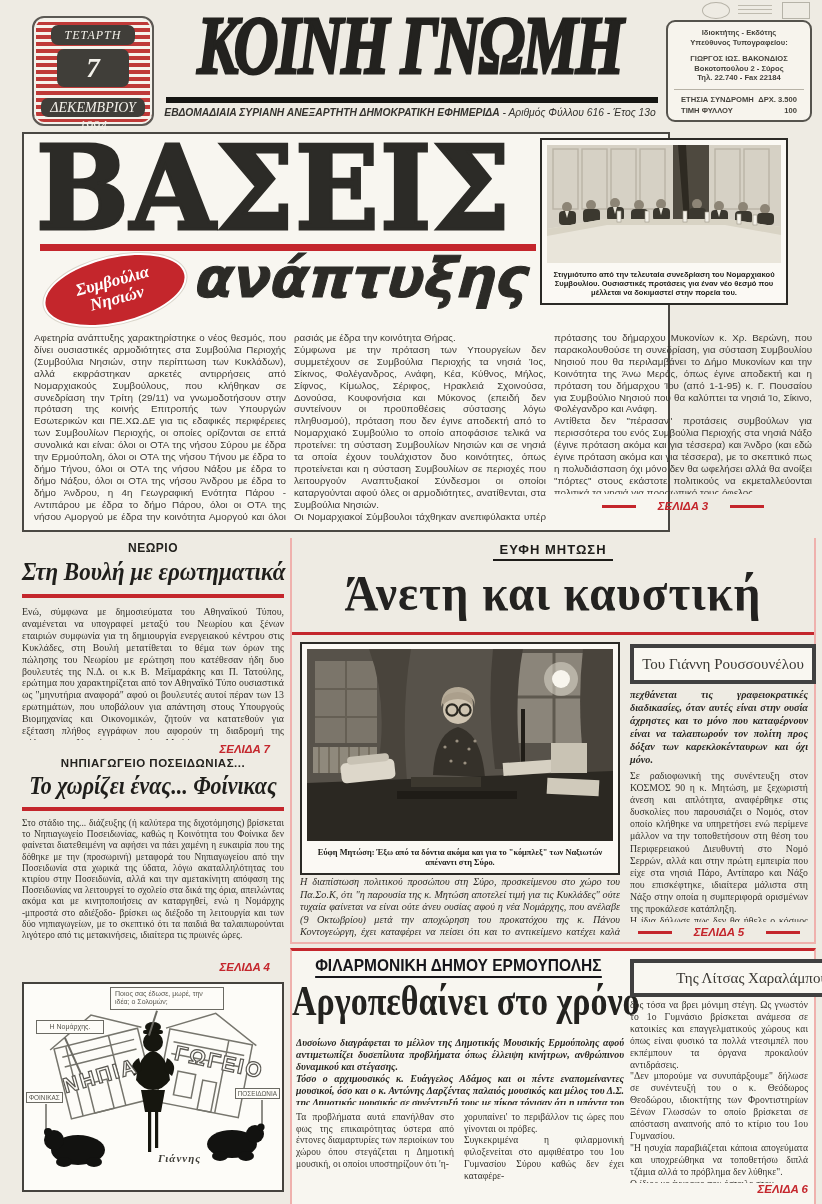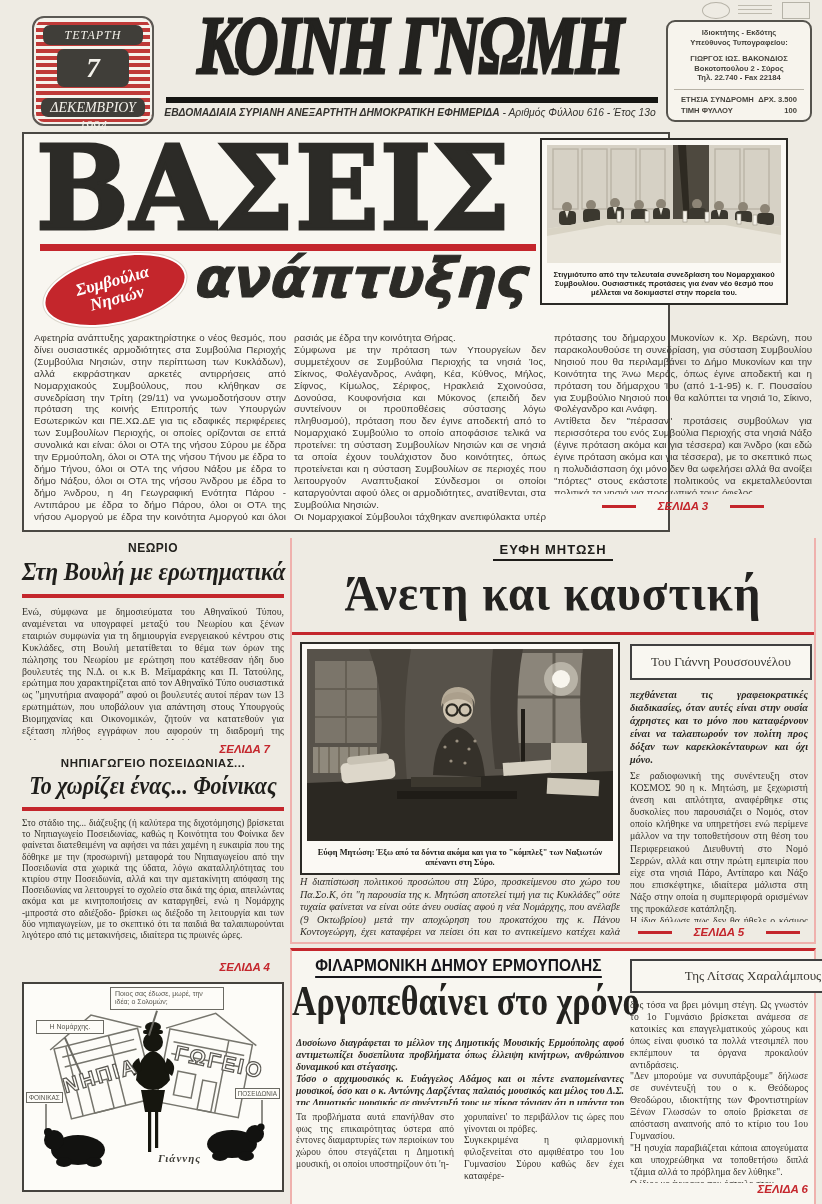--- a/index.html
+++ b/index.html
@@ -8,21 +8,21 @@
   
   .postal-marks{position:absolute;left:698px;top:2px;width:118px;height:18px;opacity:.55;}
   .postal-circle{position:absolute;left:4px;top:0;width:26px;height:15px;border:1px solid #8a8678;border-radius:50%;}
   .postal-waves{position:absolute;left:40px;top:3px;width:34px;height:10px;
     background:repeating-linear-gradient(180deg,#9a9486 0 1px,transparent 1px 4px);}
   .postal-box{position:absolute;left:84px;top:0;width:26px;height:15px;border:1px solid #8a8678;}
   .datebox{position:absolute;left:32px;top:16px;width:118px;height:106px;border:2px solid #5b5954;border-radius:12px;
     background:repeating-linear-gradient(180deg,#f6f3ec 0 3.5px,#bf3a38 3.5px 7px);box-shadow:0 0 0 2px #f3f1ea inset;}
   .datebox .plate{position:absolute;left:50%;transform:translateX(-50%);background:#403e39;color:#f3f1ea;
     border-radius:7px;text-align:center;font-family:"Liberation Serif",serif;font-style:italic;}
-  .plate-day{top:7px;width:100px;height:20px;font-size:12px;line-height:20px;letter-spacing:1px;}
+  .plate-day{top:7px;width:84px;height:20px;font-size:12px;line-height:20px;letter-spacing:1px;}
   .plate-num{top:31px;width:72px;height:38px;font-size:27px;line-height:38px;font-weight:bold;}
   .plate-month{bottom:7px;width:104px;height:19px;font-size:14px;line-height:19px;}
   .masthead{position:absolute;left:158px;top:6px;width:504px;text-align:center;}
   .masthead-title{display:inline-block;font-family:"Liberation Serif",serif;font-weight:bold;font-style:italic;
     font-size:63px;line-height:66px;color:#23221f;letter-spacing:-2px;-webkit-text-stroke:2.2px #23221f;
     transform:scale(.98,1.32);transform-origin:50% 18%;white-space:nowrap;}
   .masthead-rule{position:absolute;left:166px;top:97px;width:492px;height:6px;background:#161613;}
   .masthead-sub{position:absolute;left:150px;top:107px;width:520px;text-align:center;font-style:italic;
     font-weight:bold;font-size:10.3px;color:#33322e;white-space:nowrap;}
   .masthead-sub .issue{font-weight:normal;}
@@ -90,22 +90,22 @@
   .mitosi-kicker span{display:inline-block;font-weight:bold;font-size:13px;letter-spacing:1px;color:#1d1c19;
     border-bottom:2.5px solid #1d1c19;padding:0 6px 2px 6px;}
   .mitosi-headline{position:absolute;left:0;top:26px;width:100%;text-align:center;font-family:"Liberation Serif",serif;
     font-weight:bold;font-size:47px;color:#232220;letter-spacing:1px;transform:scaleY(1.08);transform-origin:center top;white-space:nowrap;}
   .mitosi-redrule{position:absolute;left:0;top:94px;width:100%;height:3px;background:#c4262c;}
   .mitosi-photo{left:8px;top:104px;width:320px;}
   .mitosi-caption{font-family:"Liberation Serif",serif;font-weight:bold;font-size:8.4px;line-height:10px;
     text-align:center;color:#23221e;margin-top:3px;}
   .mitosi-intro{position:absolute;left:8px;top:338px;width:320px;font-family:"Liberation Serif",serif;
     font-style:italic;font-size:10.2px;line-height:12.5px;text-align:justify;color:#2f2d28;height:64px;overflow:hidden;}
-  .byline-box{position:absolute;border:2px solid #404040;background:#f9f7f1;display:flex;align-items:center;
-    justify-content:center;font-family:"Liberation Serif",serif;font-size:13px;color:#3a3833;}
+  .byline-box{position:absolute;border:4px solid #404040;background:#f9f7f1;display:flex;align-items:center;
+    justify-content:center;font-family:"Liberation Serif",serif;font-size:15px;color:#3a3833;}
   .mitosi-byline{left:338px;top:106px;width:178px;height:32px;}
   .mitosi-lead{position:absolute;left:338px;top:150px;width:178px;font-family:"Liberation Serif",serif;
     font-weight:bold;font-style:italic;font-size:10.2px;line-height:13px;text-align:justify;color:#2a2823;}
   .mitosi-body{position:absolute;left:338px;top:232px;width:178px;height:152px;font-family:"Liberation Serif",serif;
     font-size:9.8px;line-height:12.1px;text-align:justify;color:#34322c;white-space:pre-line;overflow:hidden;}
   .mitosi-pr{position:absolute;left:338px;top:388px;width:178px;}
   
   .phil{position:absolute;left:290px;top:948px;width:526px;height:256px;box-sizing:border-box;
     border-top:3px solid #c4262c;border-left:2px solid #efb1ad;border-right:2px solid #efb1ad;background:#f8f6f0;}
   .phil-kicker{position:absolute;left:0;top:5px;width:332px;text-align:center;}

